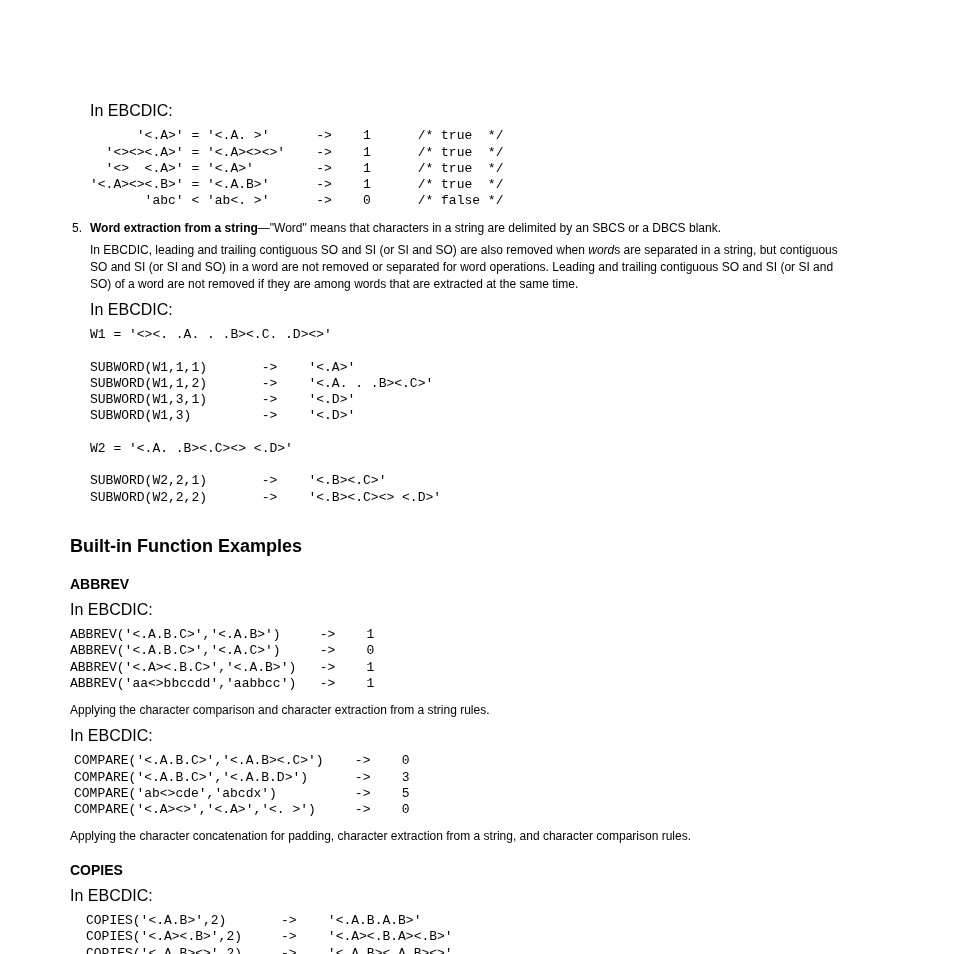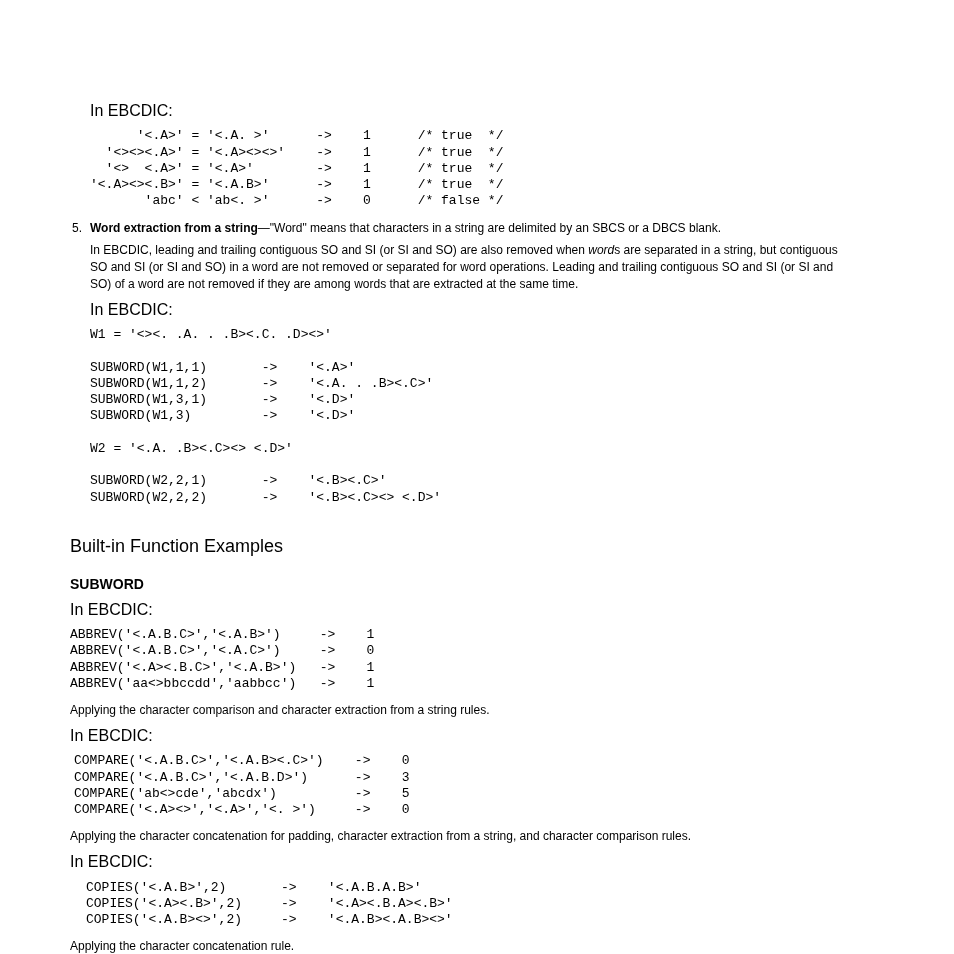--- a/index.html
+++ b/index.html
@@ -20,21 +20,21 @@
   pre.code {
     font-family: "Courier New", monospace;
     font-size: 13px;
     line-height: 1.25;
     margin: 6px 0 10px 20px;
     white-space: pre;
   }
   h2.section-title {
     font-family: Arial, Helvetica, sans-serif;
     font-size: 18px;
-    font-weight: normal;
+    font-weight: bold;
     margin: 28px 0 6px 0;
   }
   h3.sub-title {
     font-family: Arial, Helvetica, sans-serif;
     font-size: 14px;
     font-weight: bold;
     margin: 16px 0 2px 0;
   }
   p.body { margin: 6px 0; }
   .italic { font-style: italic; }
@@ -77,34 +77,35 @@
 SUBWORD(W1,3)         -&gt;    '&lt;.D&gt;'
 
 W2 = '&lt;.A. .B&gt;&lt;.C&gt;&lt;&gt; &lt;.D&gt;'
 
 SUBWORD(W2,2,1)       -&gt;    '&lt;.B&gt;&lt;.C&gt;'
 SUBWORD(W2,2,2)       -&gt;    '&lt;.B&gt;&lt;.C&gt;&lt;&gt; &lt;.D&gt;'</pre>
   </div>
 
   <h2 class="section-title">Built-in Function Examples</h2>
 
-  <h3 class="sub-title">SUBWORD</h3>
+  <h3 class="sub-title">ABBREV</h3>
   <p class="small-label">In EBCDIC:</p>
   <pre class="code" style="margin-left:0">ABBREV('&lt;.A.B.C&gt;','&lt;.A.B&gt;')     -&gt;    1
 ABBREV('&lt;.A.B.C&gt;','&lt;.A.C&gt;')     -&gt;    0
 ABBREV('&lt;.A&gt;&lt;.B.C&gt;','&lt;.A.B&gt;')   -&gt;    1
 ABBREV('aa&lt;&gt;bbccdd','aabbcc')   -&gt;    1</pre>
   <p class="body">Applying the character comparison and character extraction from a string rules.</p>
 
   <p class="small-label">In EBCDIC:</p>
   <pre class="code" style="margin-left:4px">COMPARE('&lt;.A.B.C&gt;','&lt;.A.B&gt;&lt;.C&gt;')    -&gt;    0
 COMPARE('&lt;.A.B.C&gt;','&lt;.A.B.D&gt;')      -&gt;    3
 COMPARE('ab&lt;&gt;cde','abcdx')          -&gt;    5
 COMPARE('&lt;.A&gt;&lt;&gt;','&lt;.A&gt;','&lt;. &gt;')     -&gt;    0</pre>
   <p class="body">Applying the character concatenation for padding, character extraction from a string, and character comparison rules.</p>
 
+  <h3 class="sub-title">COPIES</h3>
   <p class="small-label">In EBCDIC:</p>
   <pre class="code" style="margin-left:16px">COPIES('&lt;.A.B&gt;',2)       -&gt;    '&lt;.A.B.A.B&gt;'
 COPIES('&lt;.A&gt;&lt;.B&gt;',2)     -&gt;    '&lt;.A&gt;&lt;.B.A&gt;&lt;.B&gt;'
 COPIES('&lt;.A.B&gt;&lt;&gt;',2)     -&gt;    '&lt;.A.B&gt;&lt;.A.B&gt;&lt;&gt;'</pre>
   <p class="body">Applying the character concatenation rule.</p>
 
 </div>
 
 </body></html>

